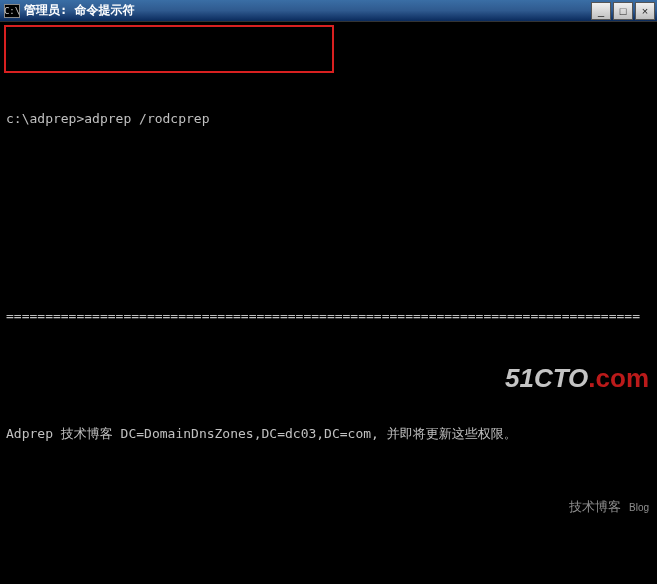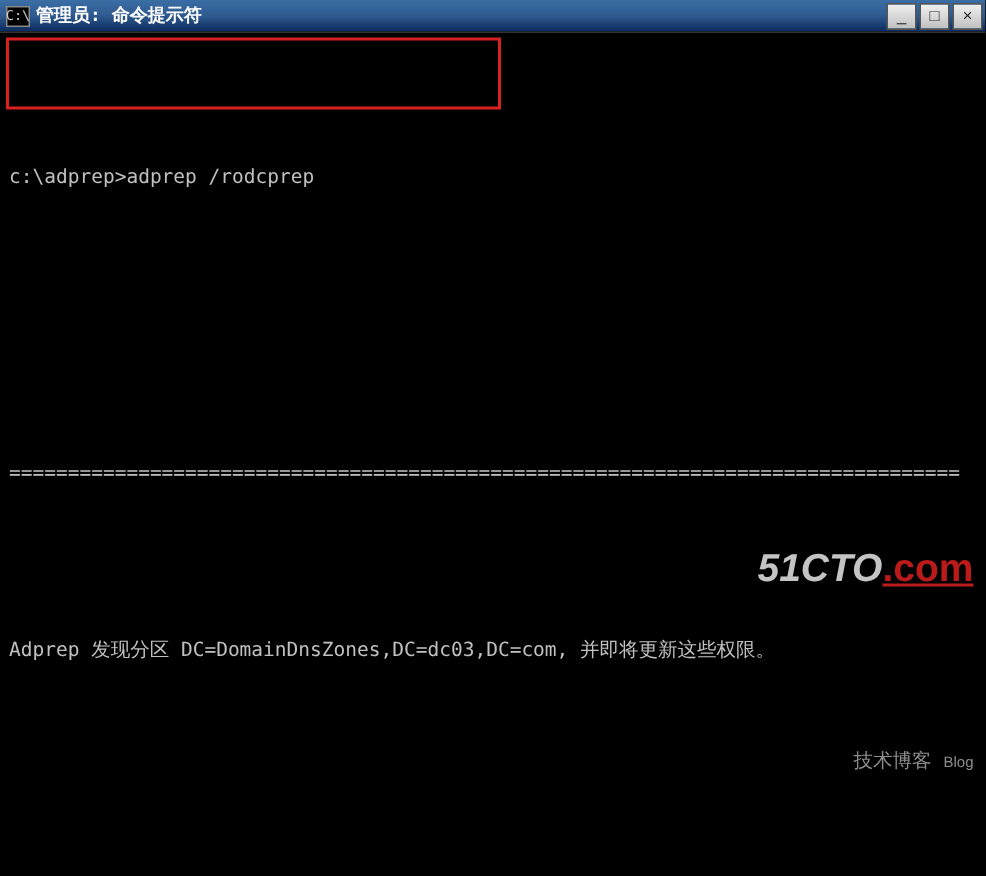--- a/index.html
+++ b/index.html
@@ -99,21 +99,21 @@
       font-family: Arial, sans-serif;
       pointer-events: none;
     }
     .watermark .wm-main {
       color: rgba(230,230,230,0.85);
       font-size: 26px;
       font-weight: bold;
       font-style: italic;
       letter-spacing: 0px;
     }
-    .watermark .wm-main .accent { color: rgba(220,30,30,0.85); font-style: normal; text-decoration: underline; }
+    .watermark .wm-main .accent { color: rgba(220,30,30,0.85); font-style: normal; }
     .watermark .wm-sub {
       color: rgba(200,200,200,0.7);
       font-size: 13px;
       margin-top: -2px;
       text-align: right;
     }
     .watermark .wm-sub .en { font-size: 10px; margin-left: 8px; }
   </style>
 </head>
 <body>
@@ -130,21 +130,21 @@
 
 <div class="terminal">
   <div class="highlight-box highlight1"></div>
 
   <span class="line">c:\adprep&gt;adprep /rodcprep</span>
   <div class="spacer"></div>
   <div class="spacer"></div>
 
   <span class="sep">=================================================================================</span>
   <div class="spacer"></div>
-  <span class="line">Adprep 发现分区 DC=DomainDnsZones,DC=dc03,DC=com, 并即将更新这些权限。</span>
+  <span class="line">Adprep 技术博客 DC=DomainDnsZones,DC=dc03,DC=com, 并即将更新这些权限。</span>
   <div class="spacer"></div>
   
   
   
   
   
   
   
   
 

